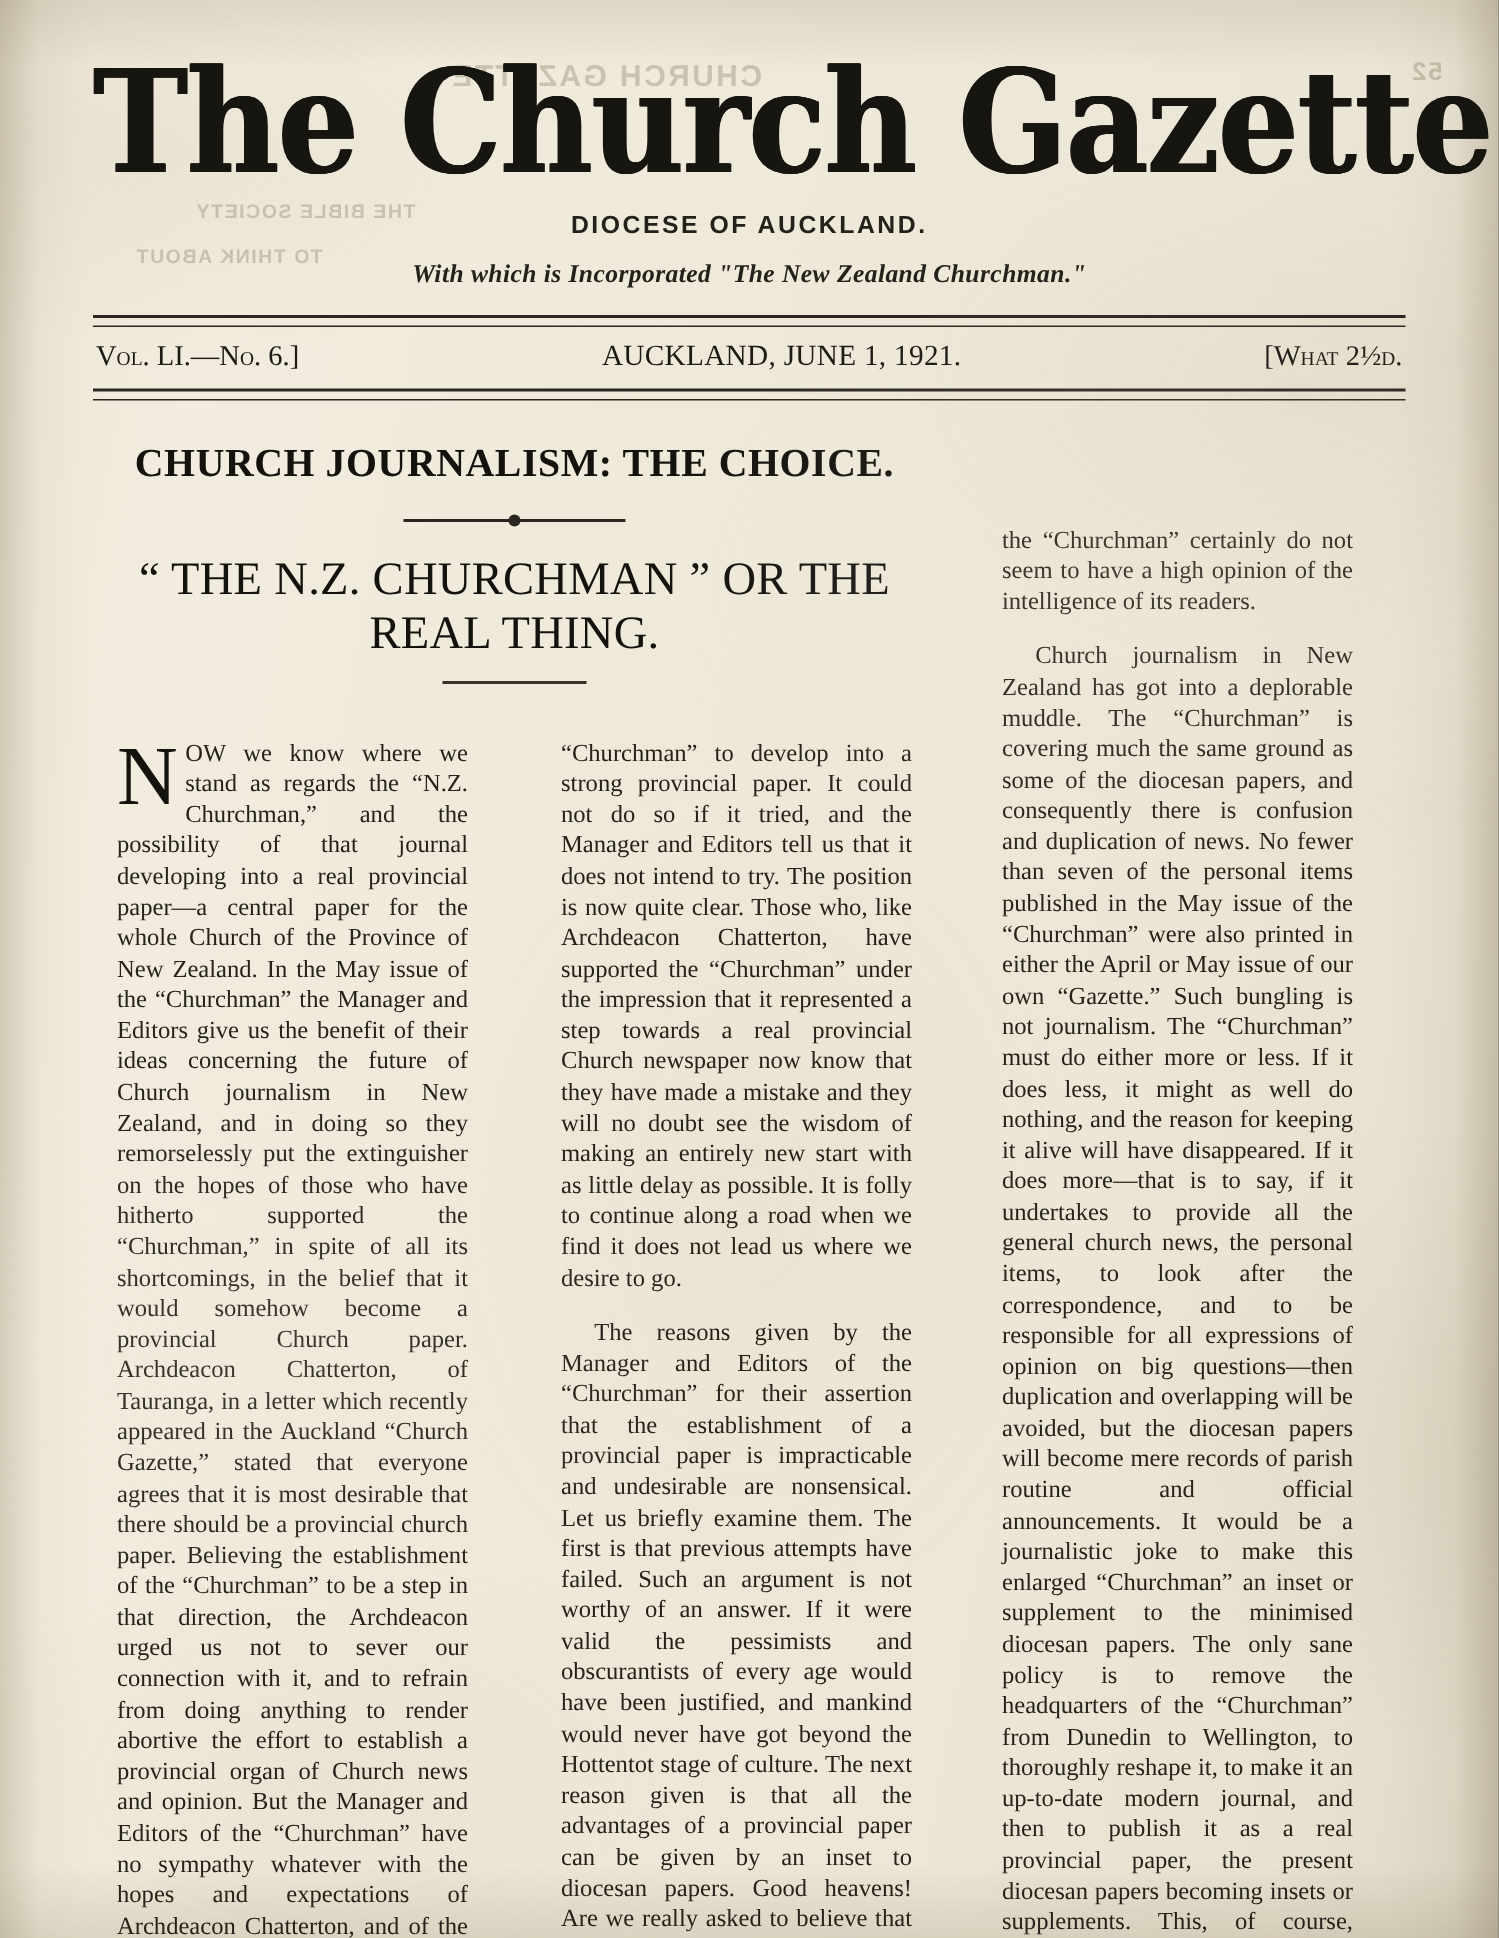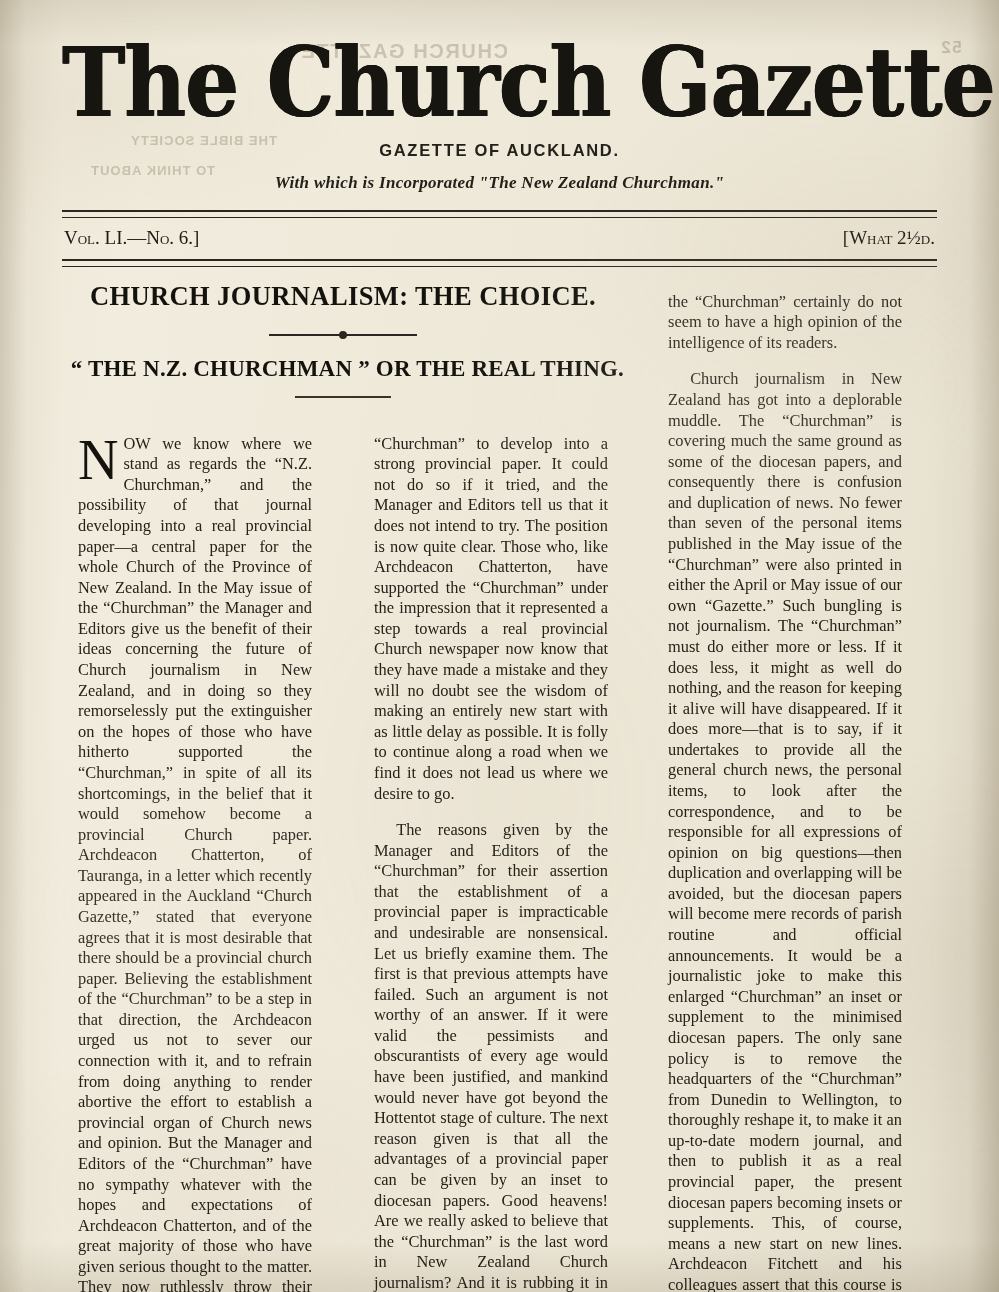--- a/index.html
+++ b/index.html
@@ -190,26 +190,25 @@
     position: absolute;
     top: 2.5px;
     left: 50%;
     margin-left: -4px;
     width: 8px; height: 8px;
     border-radius: 50%;
     background: #2b2720;
   }
   .headline-sub {
     font-family: "Liberation Serif", serif;
-    font-weight: 700;
-    font-size: 23px;
+    font-weight: 400;
+    font-size: 31px;
     letter-spacing: .2px;
     color: #14120d;
     margin: 0 0 6px 0;
-    text-align: right;
   }
   .short-rule {
     width: 96px;
     height: 1.4px;
     background: #3a352b;
     margin: 14px auto 20px auto;
   }
 
   
   .body-text {
@@ -265,34 +264,35 @@
   <div class="ghost" style="top:38px; left:940px; font-size:17px; font-weight:700;">52</div>
   <div class="ghost" style="top:133px; left:130px; font-size:13px; font-weight:700;">THE BIBLE SOCIETY</div>
   <div class="ghost" style="top:163px; left:90px; font-size:13px; font-weight:700;">TO THINK ABOUT</div>
 
   <div id="grain"></div>
 
   <div id="content">
 
     <div class="masthead">
       <div class="gazette-title">The Church Gazette</div>
-      <div class="diocese">GAZETTE OF AUCKLAND.</div>
+      <div class="diocese">DIOCESE OF AUCKLAND.</div>
       <div class="incorporated">With which is Incorporated "The New Zealand Churchman."</div>
     </div>
 
     <div class="rule-double-top"></div>
 
     <div class="volume-line">
       <span class="vl-left smallcaps">Vol. LI.—No. 6.]</span>
+      <span class="vl-center">AUCKLAND, JUNE 1, 1921.</span>
       <span class="vl-right smallcaps">[What 2½d.</span>
     </div>
 
     <div class="rule-double-bottom"></div>
 
-    <div class="columns" style="margin-top:12px;">
+    <div class="columns" style="margin-top:24px;">
       <div class="headline-block">
         <h1 class="headline-main">CHURCH JOURNALISM: THE CHOICE.</h1>
         <div class="dot-rule"></div>
         <h2 class="headline-sub">“ THE N.Z. CHURCHMAN ” OR THE REAL THING.</h2>
         <div class="short-rule"></div>
       </div>
     </div>
 
     <div class="columns" style="margin-top:-142px;">
 

